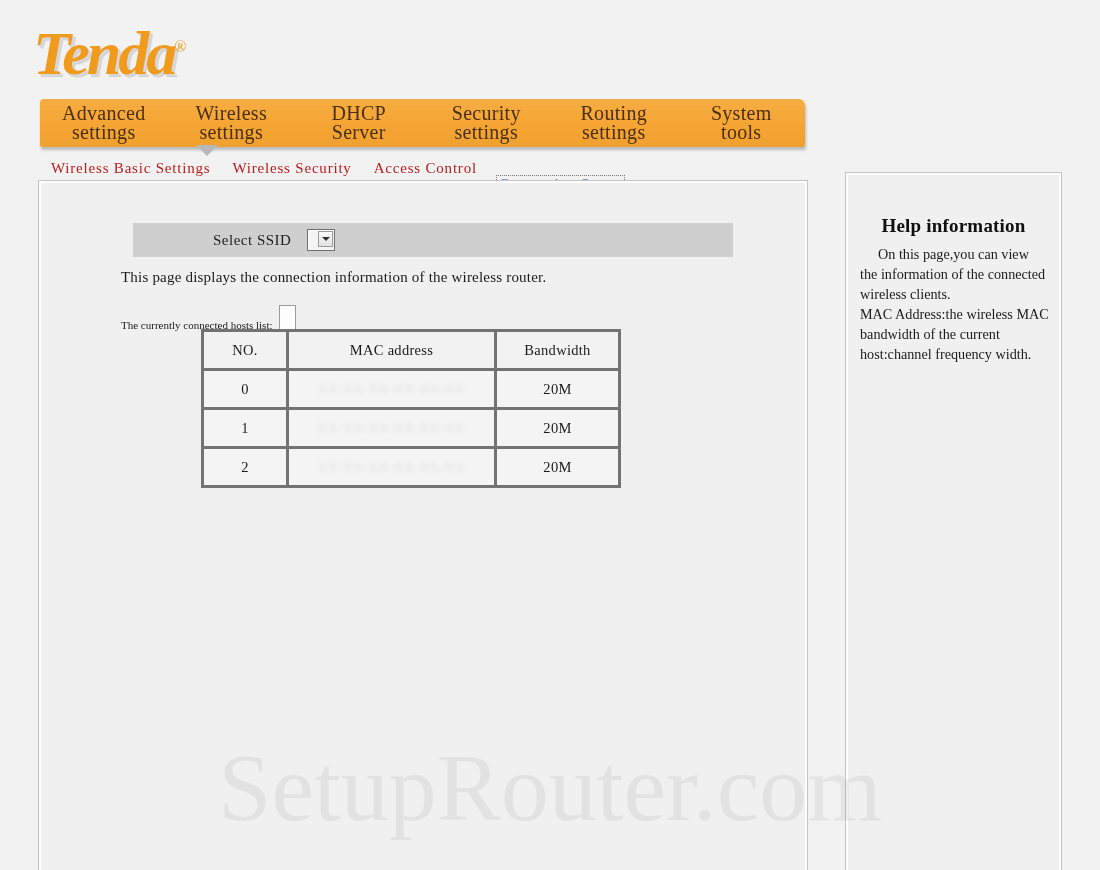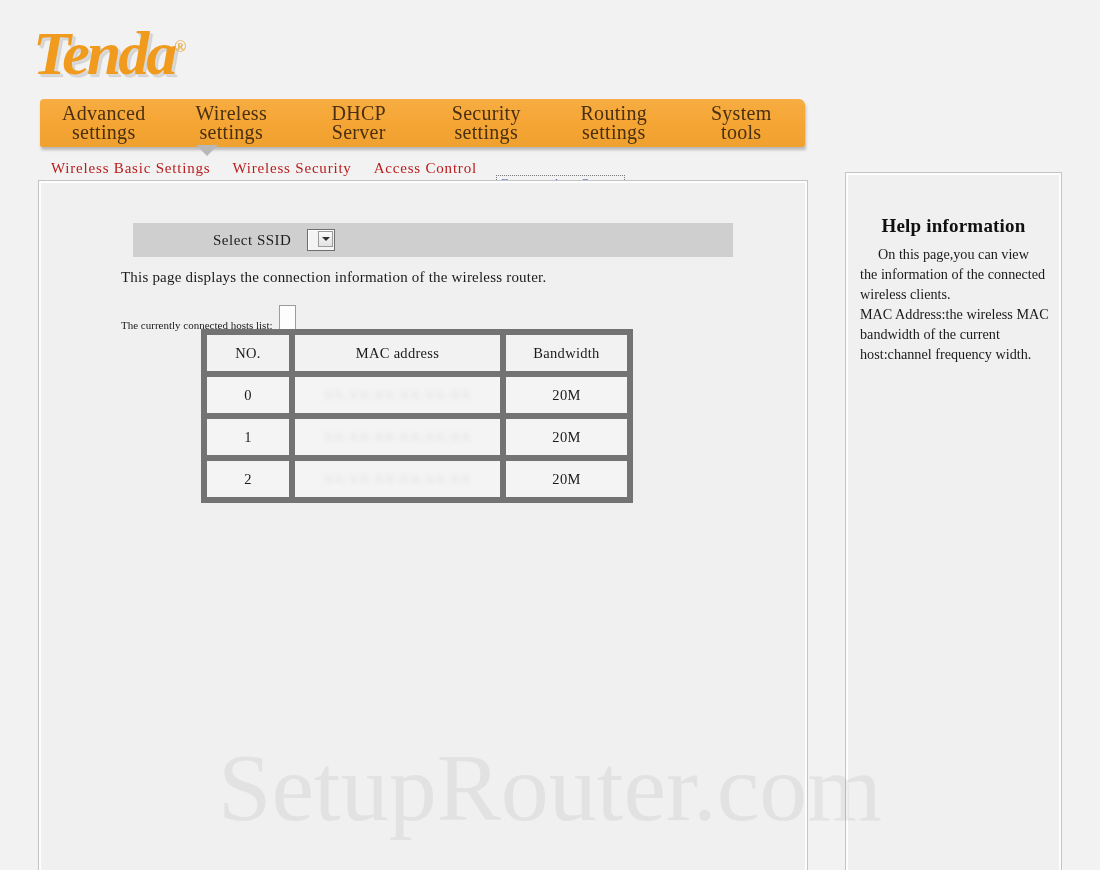--- a/index.html
+++ b/index.html
@@ -202,21 +202,21 @@
   
   .hosts-table {
     position: absolute;
     left: 162px;
     top: 148px;
     border-collapse: collapse;
     font-size: 14.5px;
     color: #1a1a1a;
   }
   .hosts-table th, .hosts-table td {
-    border: 6px solid #737373;
+    border: 3px solid #737373;
     background: #f4f4f4;
     text-align: center;
     font-weight: normal;
     height: 34px;
     letter-spacing: 0.3px;
   }
   .hosts-table th { background: #f2f2f2; }
   .col-no    { width: 80px; }
   .col-mac   { width: 203px; }
   .col-bw    { width: 119px; }

